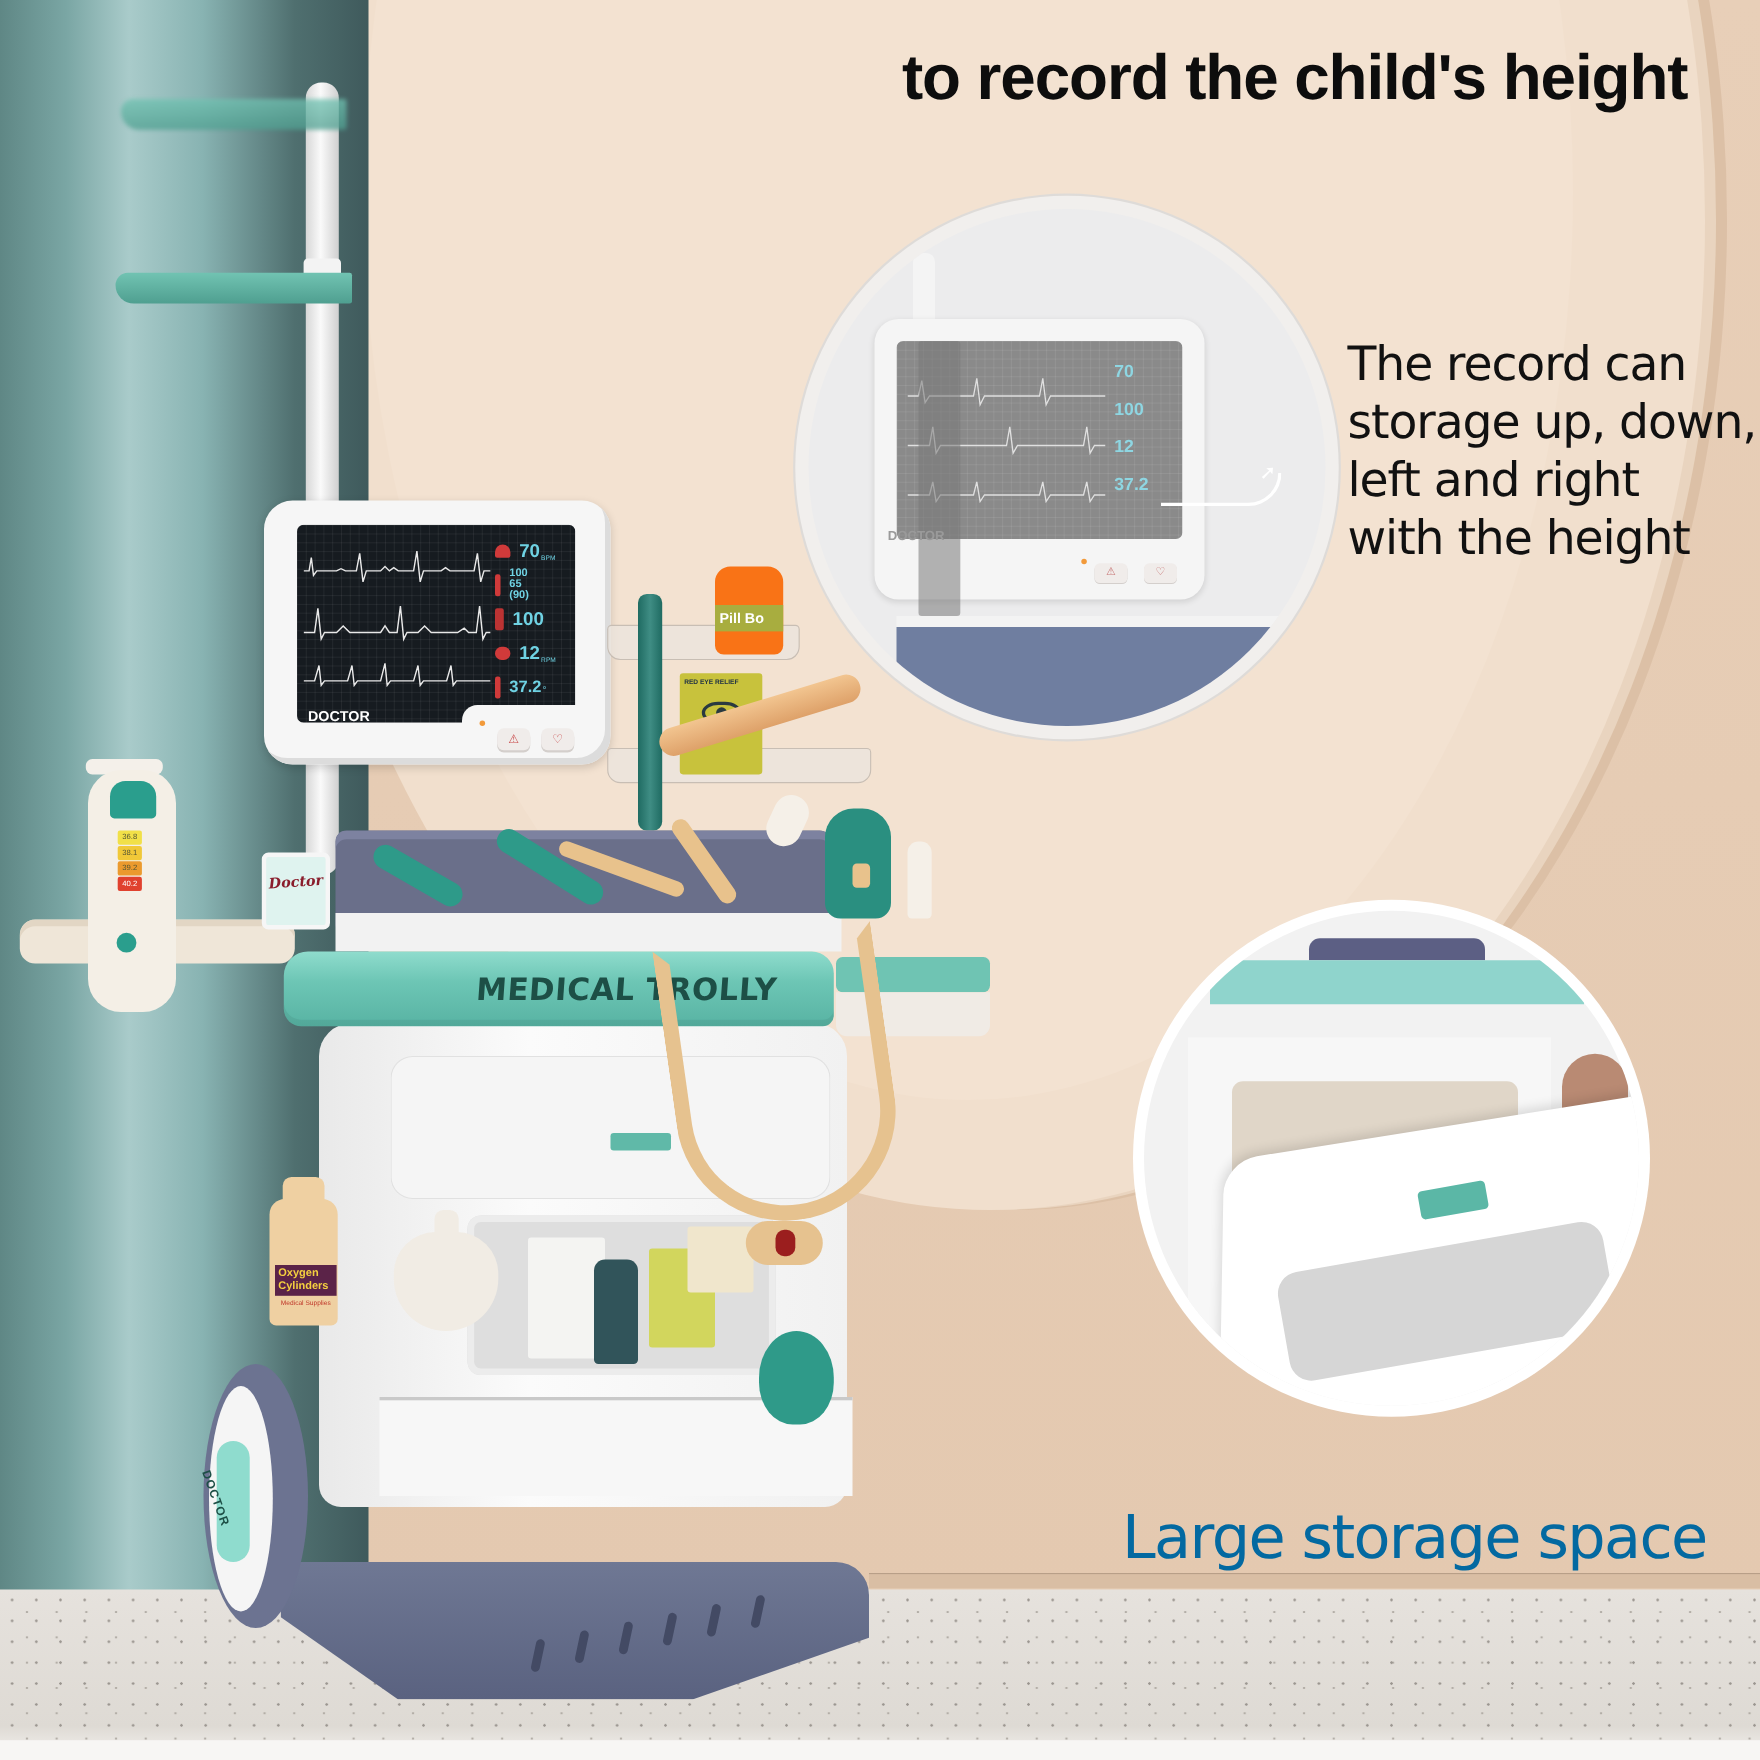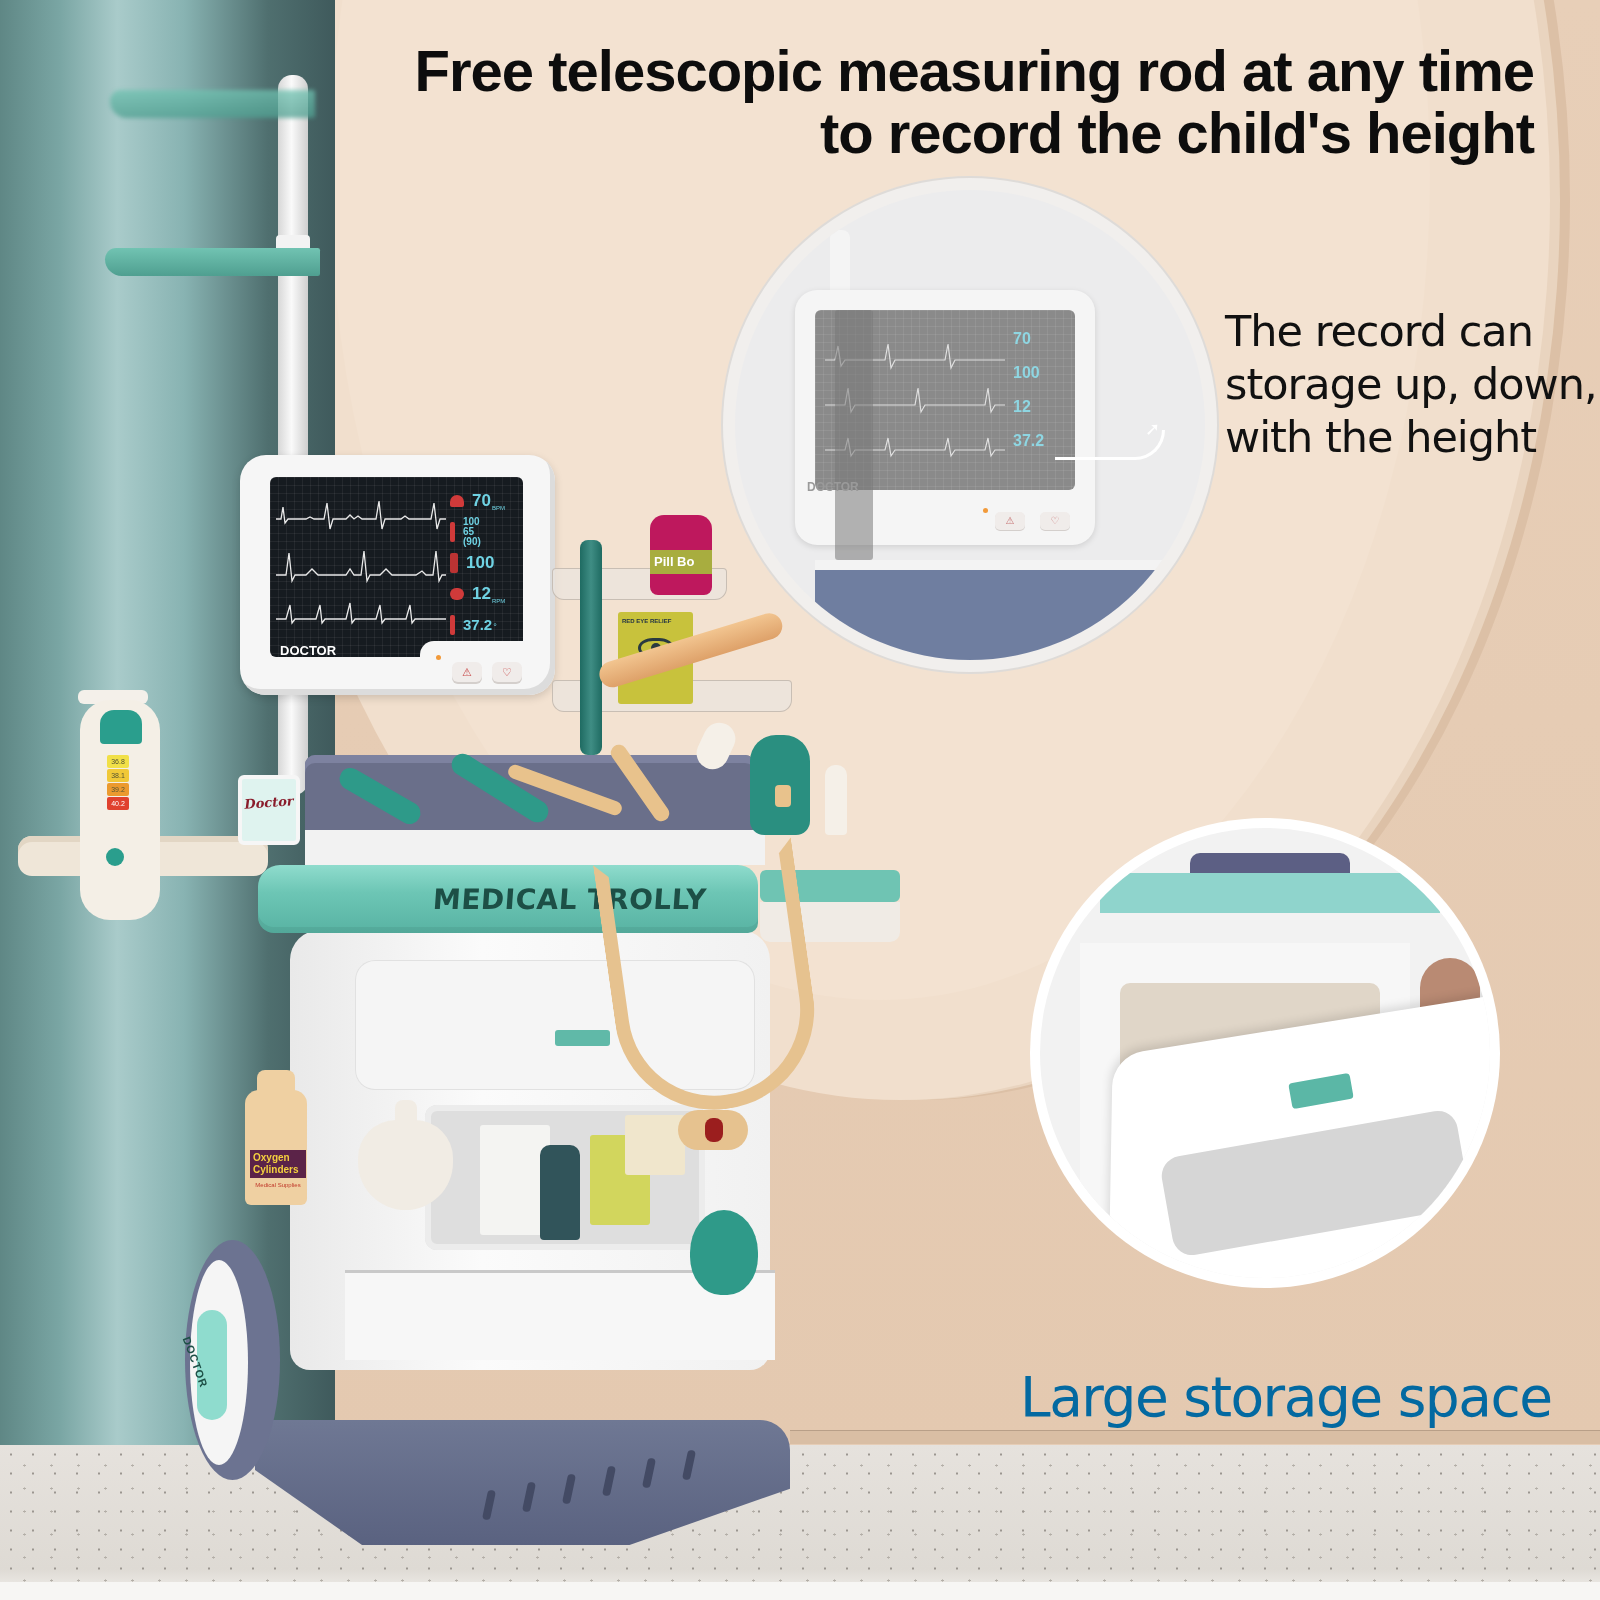--- a/index.html
+++ b/index.html
@@ -61,21 +61,21 @@
   .monitor-brand { position: absolute; left: 40px; top: 188px; font-size: 13px; font-weight: 700; color: #ffffff;
     background: transparent; z-index: 2; }
   .monitor-led { position: absolute; left: 196px; top: 200px; width: 5px; height: 5px; border-radius: 50%; background: #f29a3a; }
   .mon-btn { position: absolute; top: 207px; width: 30px; height: 20px; background: #f0ecea; border-radius: 6px;
     box-shadow: 0 2px 0 #d4cfcc; color: #c94b4b; font-size: 11px; text-align: center; line-height: 20px; }
 
   .pole-green { position: absolute; left: 580px; top: 540px; width: 22px; height: 215px;
     background: linear-gradient(90deg, #1f6b62, #3f8d84, #1f6b62); border-radius: 8px; }
   .rack { position: absolute; height: 32px; background: rgba(235,228,222,0.75); border: 1px solid rgba(190,180,170,0.8);
     border-radius: 4px 4px 12px 12px; }
-  .pill-jar { position: absolute; left: 650px; top: 515px; width: 62px; height: 80px; background: #be185d; border-radius: 14px 14px 8px 8px; }
+  .pill-jar { position: absolute; left: 650px; top: 515px; width: 62px; height: 80px; background: #f97316; border-radius: 14px 14px 8px 8px; }
   .pill-jar-label { position: absolute; left: 0; top: 35px; width: 62px; height: 24px; background: #a8ad3f;
     color: #fff; font-weight: 700; font-size: 13px; padding-left: 4px; line-height: 24px; overflow: hidden; white-space: nowrap; }
   .eye-box { position: absolute; left: 618px; top: 612px; width: 75px; height: 92px; background: #c8c23c;
     border-radius: 3px; padding: 6px 4px; font-size: 6px; font-weight: 700; color: #234; }
   .eye-glyph { margin: 14px auto 0; width: 36px; height: 20px; border: 3px solid #2a3a40; border-radius: 50% / 60%; position: relative; }
   .eye-glyph::after { content: ""; position: absolute; left: 10px; top: 2px; width: 10px; height: 10px; border-radius: 50%; background: #2a3a40; }
   .syringe { position: absolute; left: 600px; top: 665px; width: 190px; height: 26px;
     background: linear-gradient(180deg, #f2c590, #dea169); border-radius: 13px;
     transform: rotate(-17deg); transform-origin: left center; }
 
@@ -372,23 +372,23 @@
   <div class="c2-band"></div>
   <div class="c2-frame"></div>
   <div class="c2-opening"></div>
   <div class="c2-hand"></div>
   <div class="c2-door"></div>
   <div class="c2-door-window"></div>
   <div class="c2-door-handle"></div>
 </div>
 
 <div class="headline">
-  <div>Free telescopic measuring rod at any time</div>
   <div>to record the child's height</div>
 </div>
 
 <div class="side-caption">
   <div>The record can</div>
   <div>storage up, down,</div>
+  <div>left and right</div>
   <div>with the height</div>
 </div>
 
 <div class="bottom-caption">Large storage space</div>
 
 </body></html>

